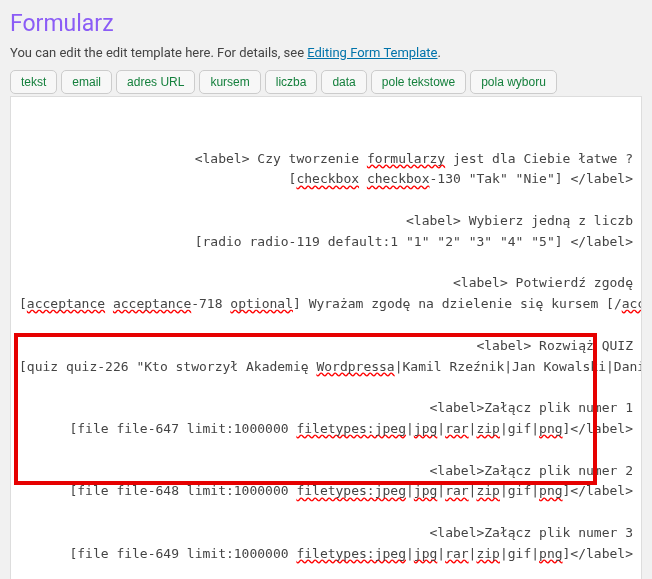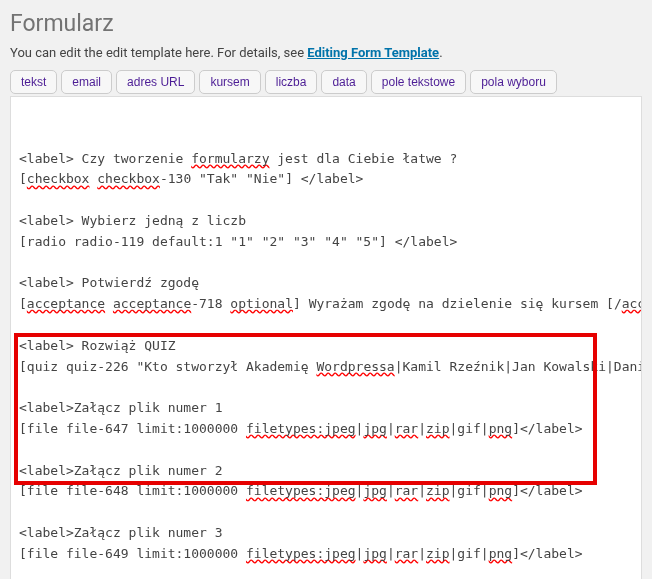--- a/index.html
+++ b/index.html
@@ -7,65 +7,65 @@
       font-family: -apple-system, BlinkMacSystemFont, "Segoe UI", Roboto, sans-serif;
       font-size: 13px;
       color: #444;
       background: #f1f1f1;
       padding: 0 10px;
       width: 652px;
     }
     .heading {
       font-size: 23px;
       font-weight: 400;
-      color: #737373;
+      color: #8b5cf6;
       margin: 10px 0 8px 0;
     }
     .description {
       font-size: 13px;
       color: #444;
       margin-bottom: 10px;
     }
     .description a {
       color: #0073aa;
       text-decoration: underline;
-      font-weight: bold;
     }
     .tag-buttons {
       display: flex;
       flex-wrap: nowrap;
       gap: 4px;
       margin-bottom: 2px;
       overflow: hidden;
     }
     .tag-btn {
       background: #f7f7f7;
       border: 1px solid #ccc;
       border-radius: 5px;
       padding: 4px 10px;
       font-size: 12px;
-      color: #4c1d95;
+      color: #15803d;
       cursor: pointer;
       white-space: nowrap;
       flex-shrink: 0;
     }
     .editor-box {
       background: #fff;
       border: 1px solid #ddd;
       padding: 10px 8px;
       font-family: Consolas, Monaco, monospace;
       font-size: 13px;
       line-height: 1.6;
       white-space: pre;
       overflow-x: hidden;
       position: relative;
     }
     .editor-line {
       display: block;
       min-height: 1em;
+      text-align: right;
     }
     .spellerr {
       text-decoration: underline wavy red;
       text-decoration-skip-ink: none;
     }
     .highlight-box {
       position: absolute;
       border: 4px solid #e60000;
       pointer-events: none;
     }

